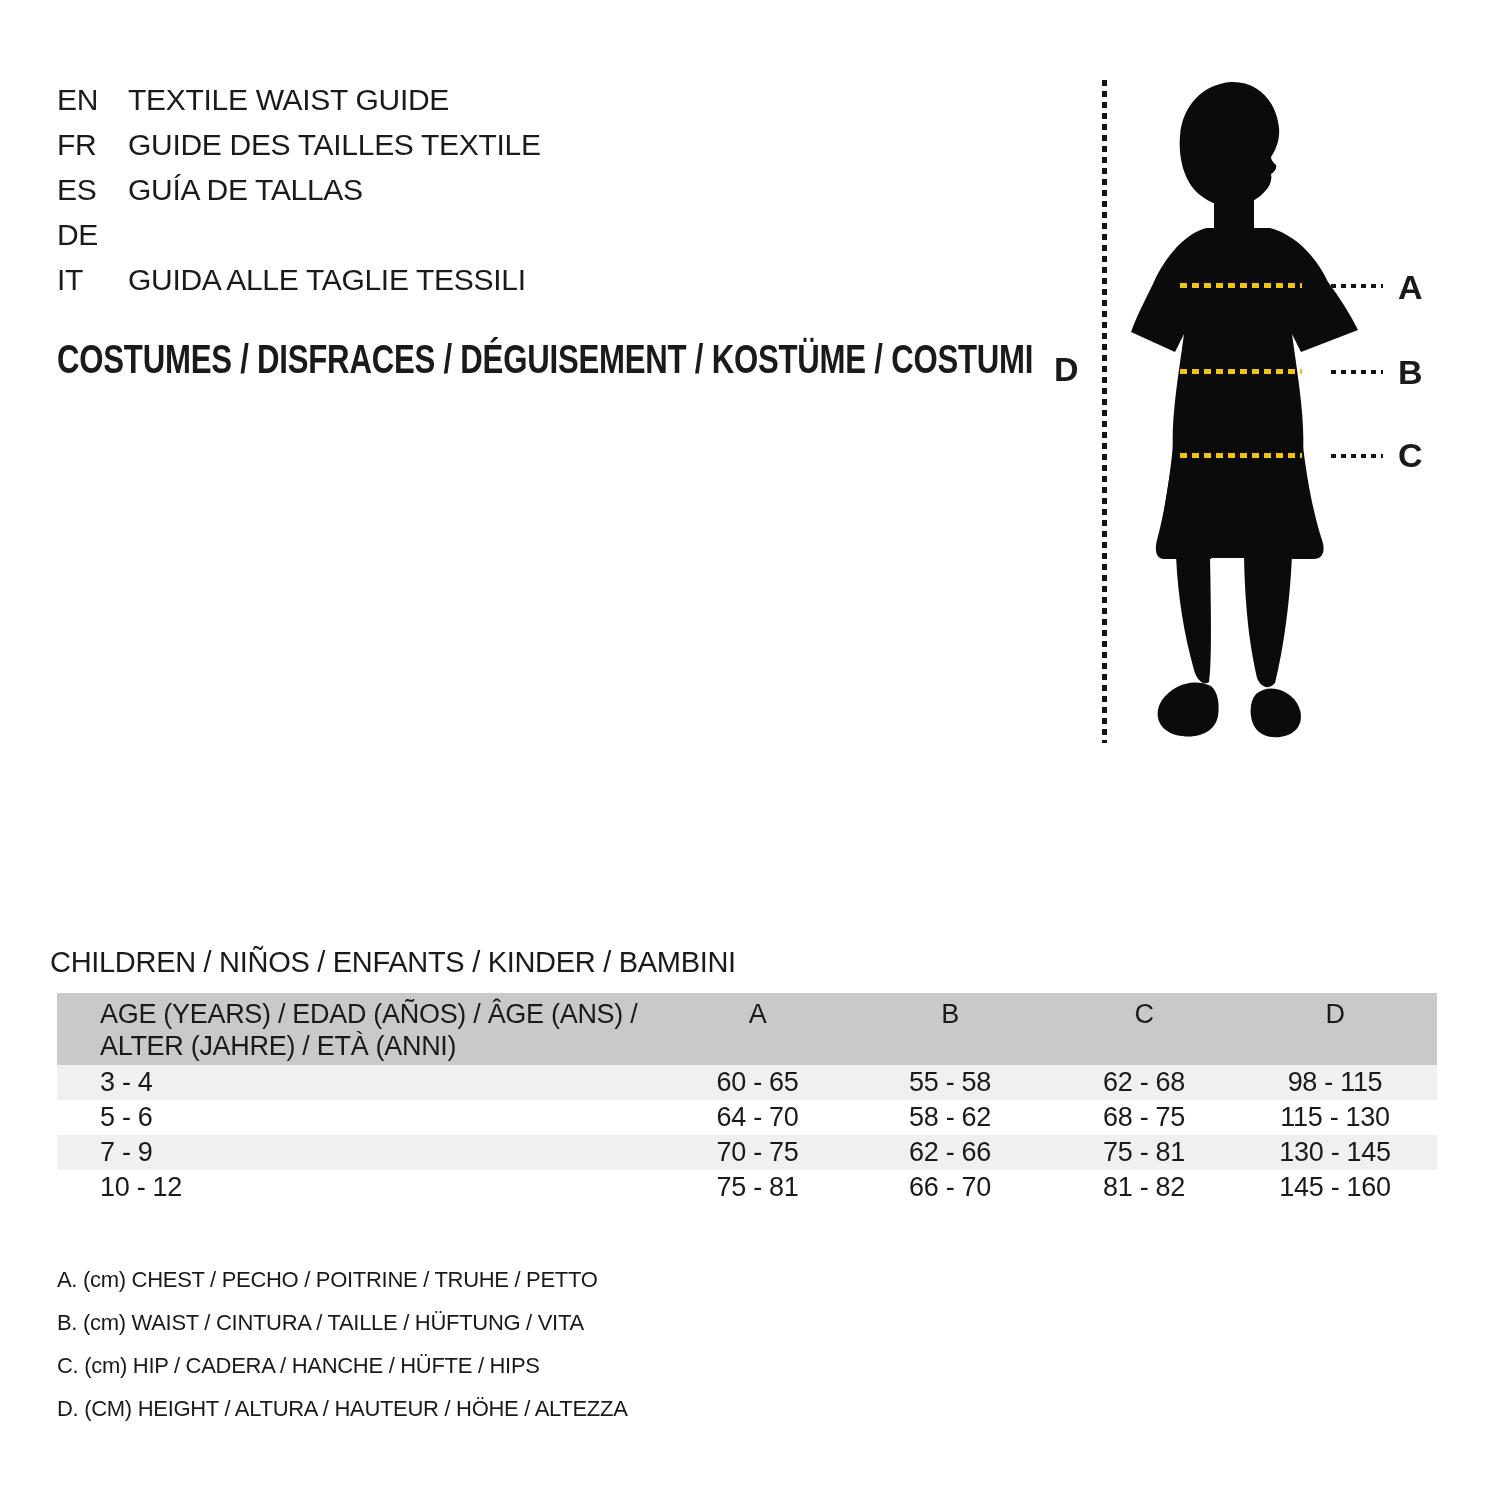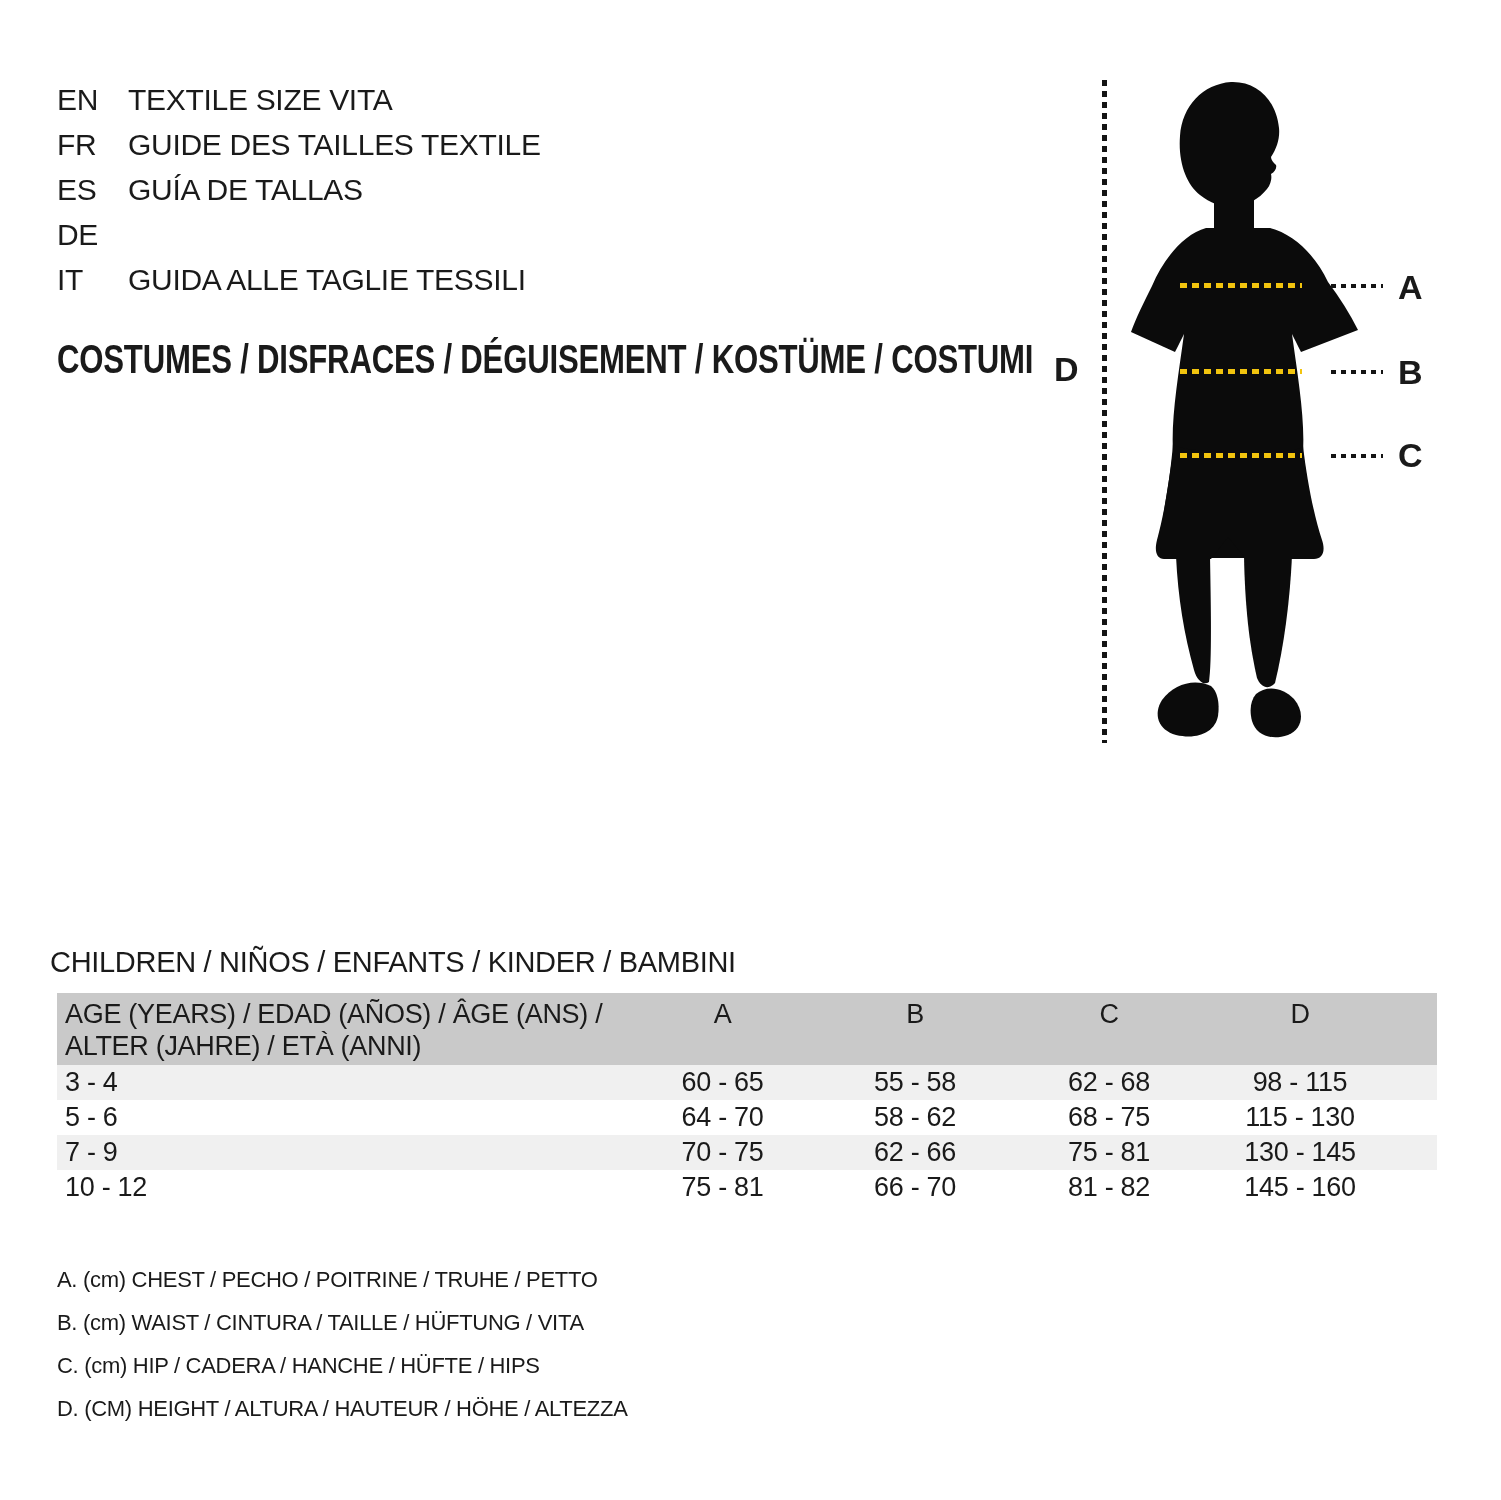--- a/index.html
+++ b/index.html
@@ -57,20 +57,21 @@
   
   .section-title {
     position: absolute; left: 50px; top: 945px;
     font-size: 29px; line-height: 35px; white-space: nowrap;
   }
   .size-table { position: absolute; left: 57px; top: 993px; width: 1380px; }
   .t-grid {
     display: grid;
     grid-template-columns: 570px 191px 194px 194px 188px 43px;
     align-items: center;
+    padding-left: 35px;
   }
   .t-head { background: #c9c9c9; height: 72px; align-items: start; }
   .t-head .cell { font-size: 27px; line-height: 32px; padding-top: 5px; }
   .t-head .age-cell { padding-left: 8px; }
   .t-row { height: 35px; font-size: 27px; }
   .t-row .age-cell { padding-left: 8px; }
   .num-cell { text-align: center; }
   .t-row:nth-child(odd) { background: #ffffff; }
   .t-row:nth-child(even) { background: #f0f0f0; }
 
@@ -79,21 +80,21 @@
   .legend-line { font-size: 22px; line-height: 43px; white-space: nowrap; }
 </style>
 </head>
 <body>
 
 <div class="page">
 
   <div class="lang-block">
     <div class="lang-row">
       <span class="lang-code">EN</span>
-      <span class="lang-label">TEXTILE SIZE VITA</span>
+      <span class="lang-label">TEXTILE WAIST GUIDE</span>
     </div>
     <div class="lang-row">
       <span class="lang-code">FR</span>
       <span class="lang-label">GUIDE DES TAILLES TEXTILE</span>
     </div>
     <div class="lang-row">
       <span class="lang-code">ES</span>
       <span class="lang-label">GUÍA DE TALLAS</span>
     </div>
     <div class="lang-row">

